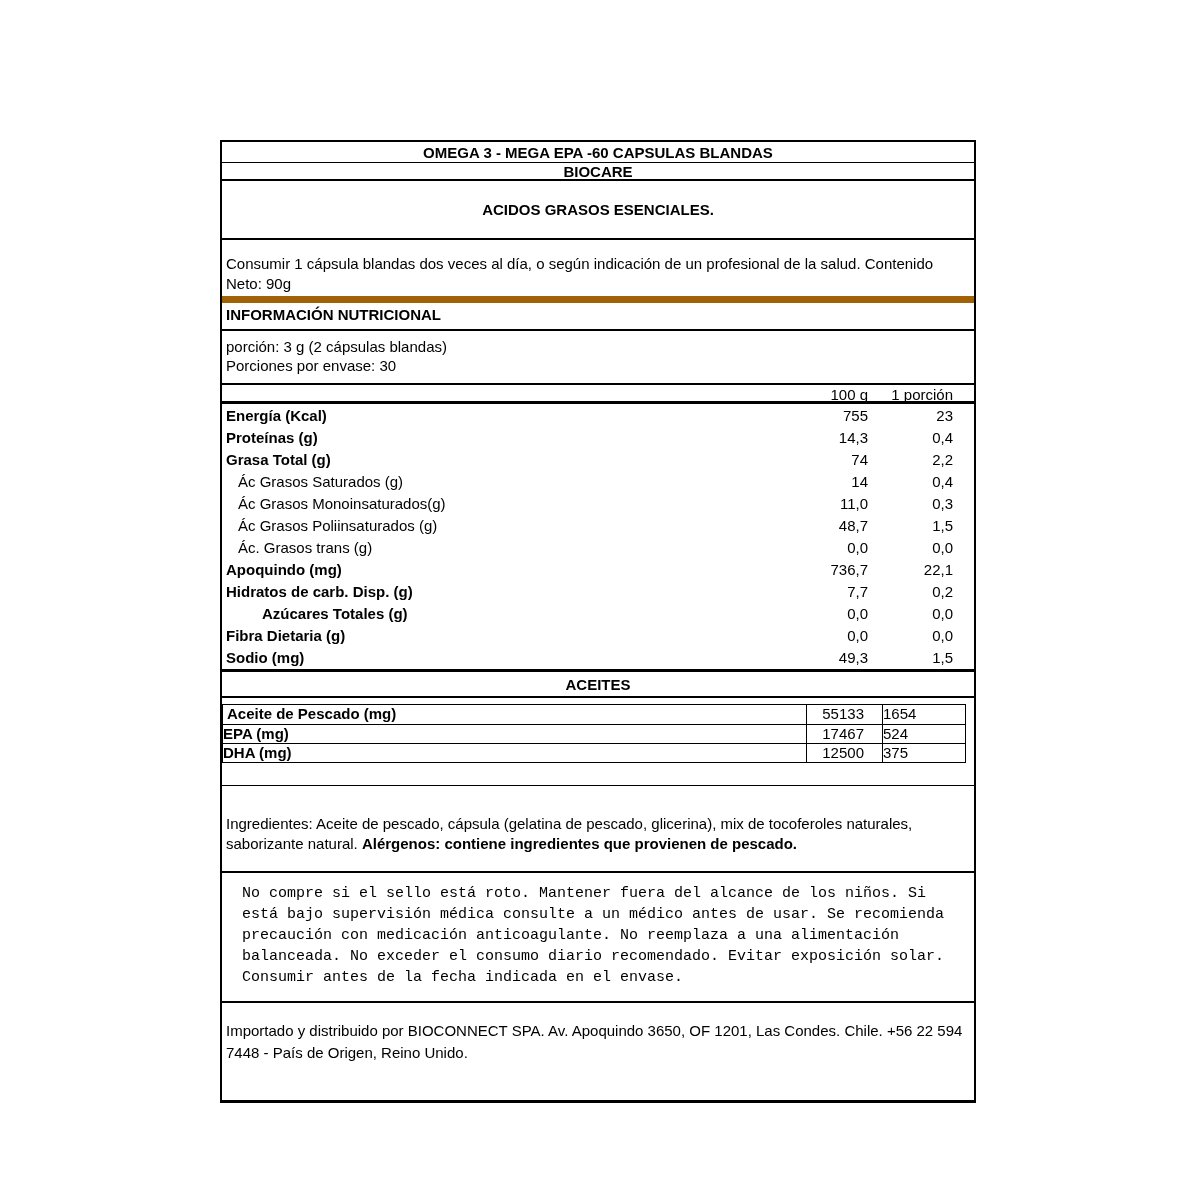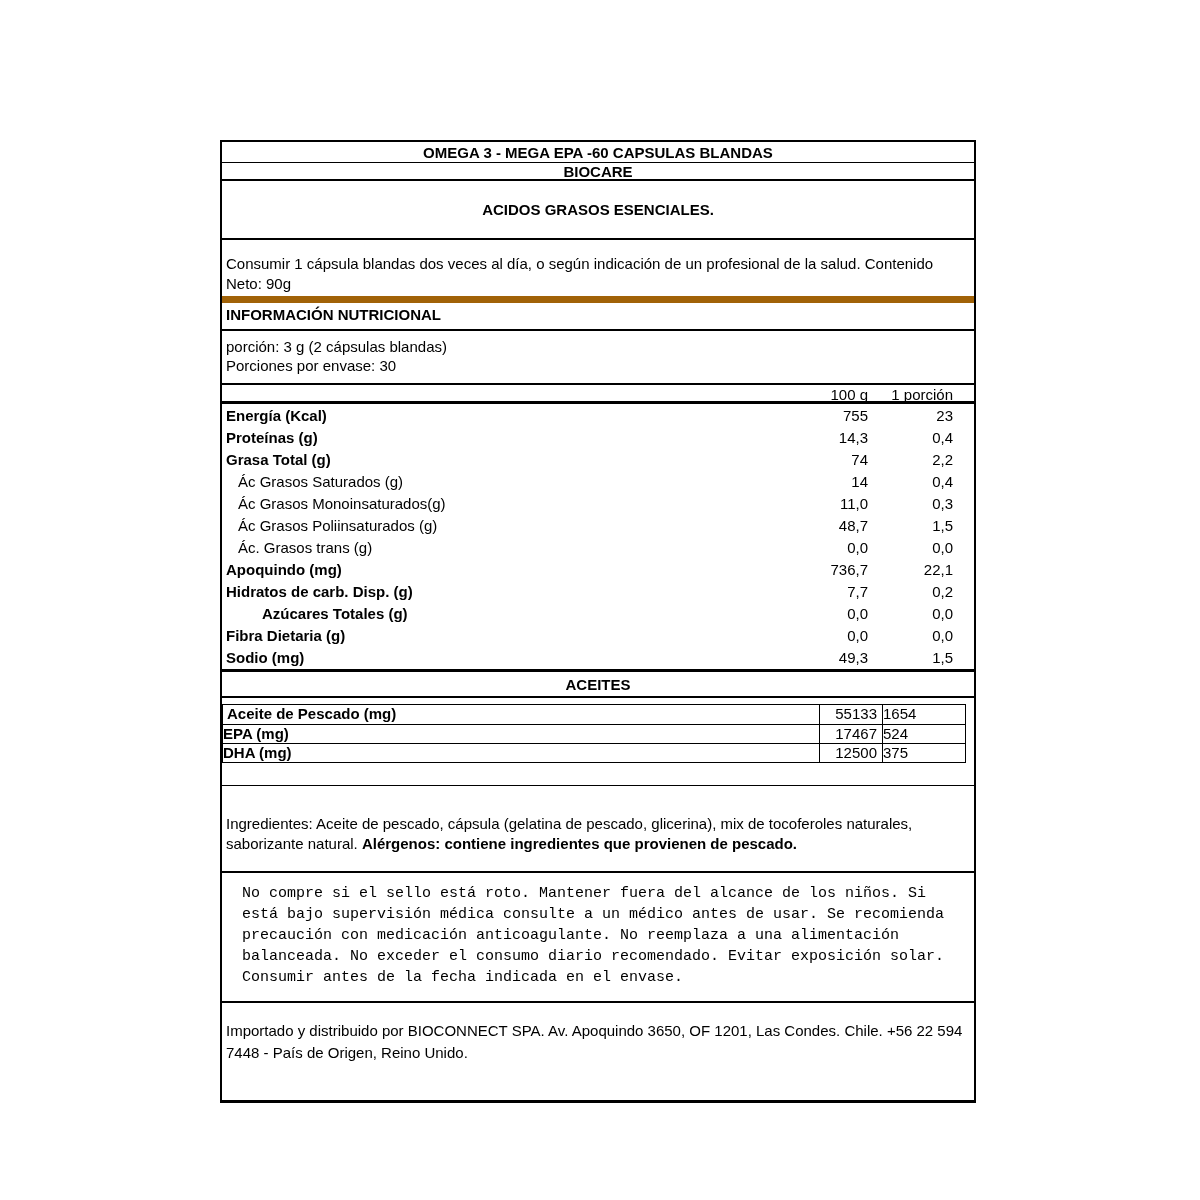--- a/index.html
+++ b/index.html
@@ -31,21 +31,21 @@
   .nutrients { border-bottom:3px solid #000; padding-top:1px; }
   .nrow { display:flex; height:22px; line-height:22px; }
   .nlabel { flex:1; }
   .ind0 .nlabel { padding-left:4px; }
   .ind1 .nlabel { padding-left:16px; }
   .ind2 .nlabel { padding-left:40px; }
 
   .row-oilshdr { height:26px; line-height:26px; border-bottom:2px solid #000; }
   .oils-gap { height:6px; }
   .oils-table { width:744px; border:1px solid #000; }
-  .orow { display:flex; height:19px; line-height:18px; }
+  .orow { display:flex; height:19px; line-height:18px;gap:13px; }
   .orow + .orow { border-top:1px solid #000; }
   .olabel { flex:1; padding-left:4px; }
   .olabel.oind1 { padding-left:0; }
   .ocell  { width:63px; border-left:1px solid #000; text-align:right; padding-right:5px; font-weight:normal; }
   .ocell2 { width:83px; border-left:1px solid #000; padding-right:5px; font-weight:normal; }
 
   .post-oils-gap { height:22px; }
   .row-ingredients { border-top:1px solid #000; border-bottom:2px solid #000; padding:28px 6px 17px 4px; line-height:20px; }
   .row-warnings    { border-bottom:2px solid #000; padding:10px 6px 13px 20px; line-height:21px;font-family:Liberation Mono, monospace; }
   .row-distrib     { padding:17px 6px 36px 4px; line-height:22px; }

